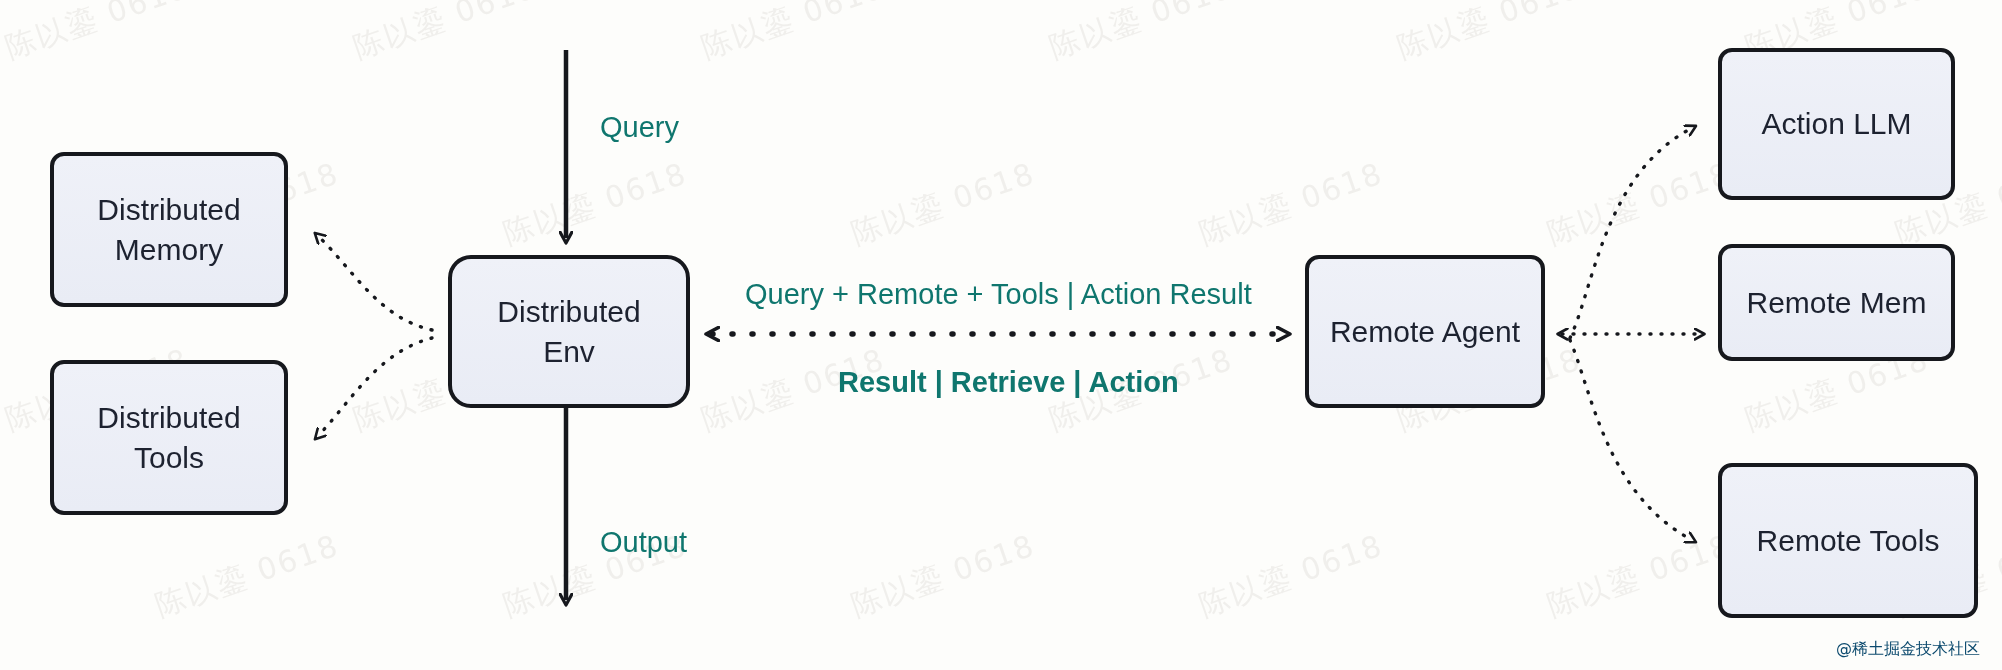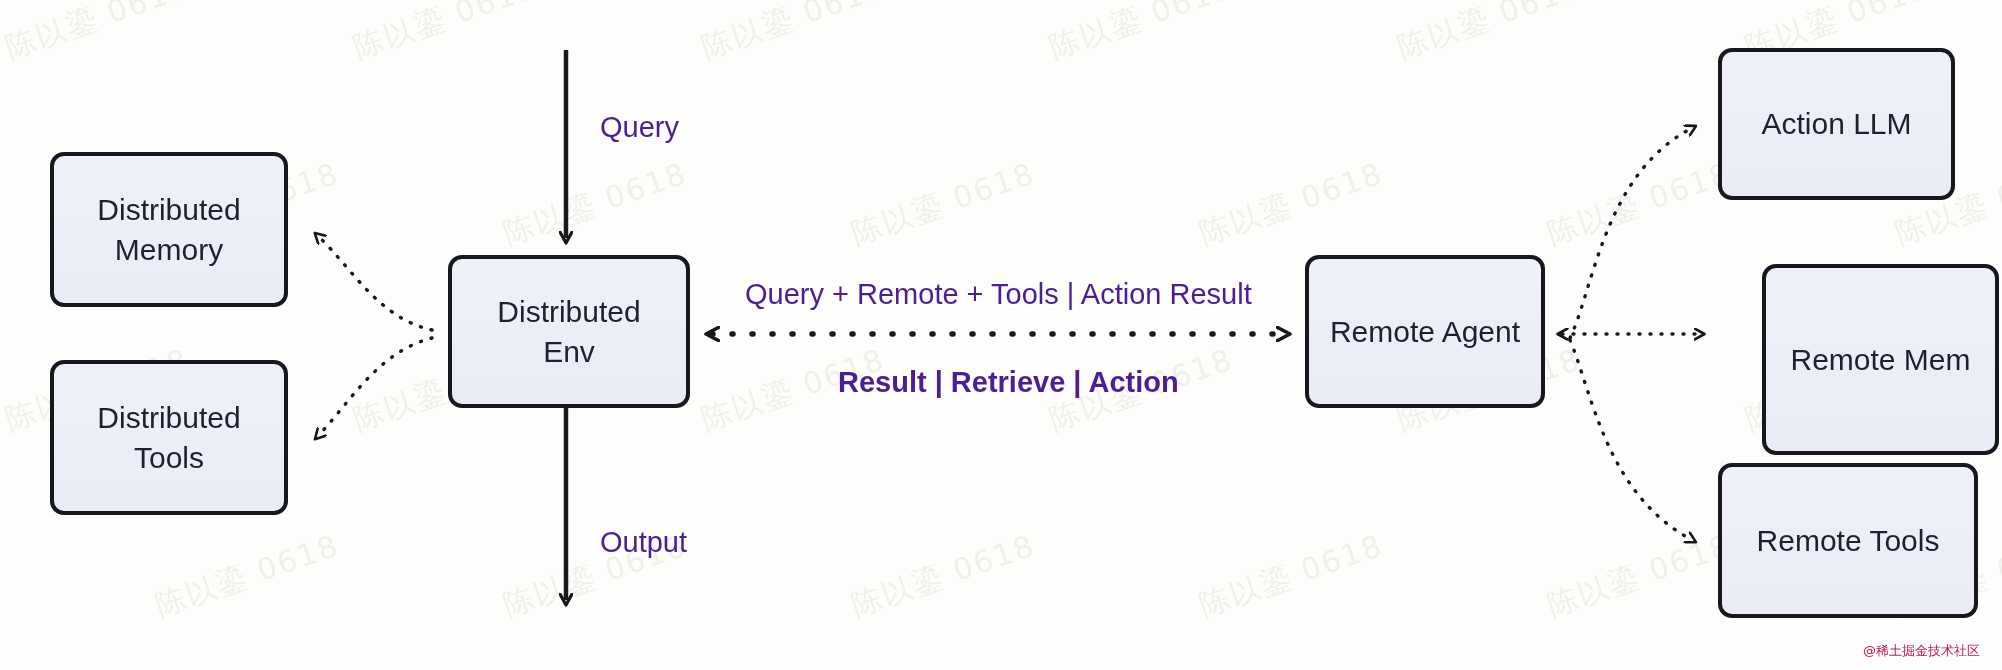--- a/index.html
+++ b/index.html
@@ -59,35 +59,35 @@
     line-height: 1.32;
     font-family: "Liberation Sans", sans-serif;
     font-weight: 400;
   }
   .node span { display: block; padding: 0 8px; }
 
   
   .edge-label {
     position: absolute;
     z-index: 3;
-    color: #4c1d95;
+    color: #0f766e;
     font-size: 29px;
     line-height: 1.2;
     white-space: nowrap;
     font-family: "Liberation Sans", sans-serif;
   }
 
   
   #attribution {
     position: absolute;
     right: 22px;
     bottom: 10px;
     z-index: 4;
-    color: #be185d;
-    font-size: 13px;
+    color: #0c4a6e;
+    font-size: 16px;
     font-family: "DejaVu Sans", sans-serif;
     white-space: nowrap;
   }
 </style>
 </head>
 <body>
 
 <div id="canvas">
 
   <div id="watermarks">
@@ -184,39 +184,39 @@
       </span>
   </div>
 
   <div class="node" style="left:50px; top:360px; width:238px; height:155px;">
     <span>
         <span>Distributed</span>
         <span style="display: block;">Tools</span>
       </span>
   </div>
 
-  <div class="node" style="left:448px; top:255px; width:242px; height:153px;">
+  <div class="node" style="left:448px; top:255px; width:242px; height:153px;border-radius:23px;">
     <span>
         <span>Distributed Env</span>
       </span>
   </div>
 
   <div class="node" style="left:1305px; top:255px; width:240px; height:153px;">
     <span>
         <span>Remote Agent</span>
       </span>
   </div>
 
   <div class="node" style="left:1718px; top:48px; width:237px; height:152px;">
     <span>
         <span>Action LLM</span>
       </span>
   </div>
 
-  <div class="node" style="left:1718px; top:264px; width:237px; height:191px;margin-left:44px;">
+  <div class="node" style="left:1718px; top:244px; width:237px; height:117px;">
     <span>
         <span>Remote Mem</span>
       </span>
   </div>
 
   <div class="node" style="left:1718px; top:463px; width:260px; height:155px;">
     <span>
         <span>Remote Tools</span>
       </span>
   </div>

